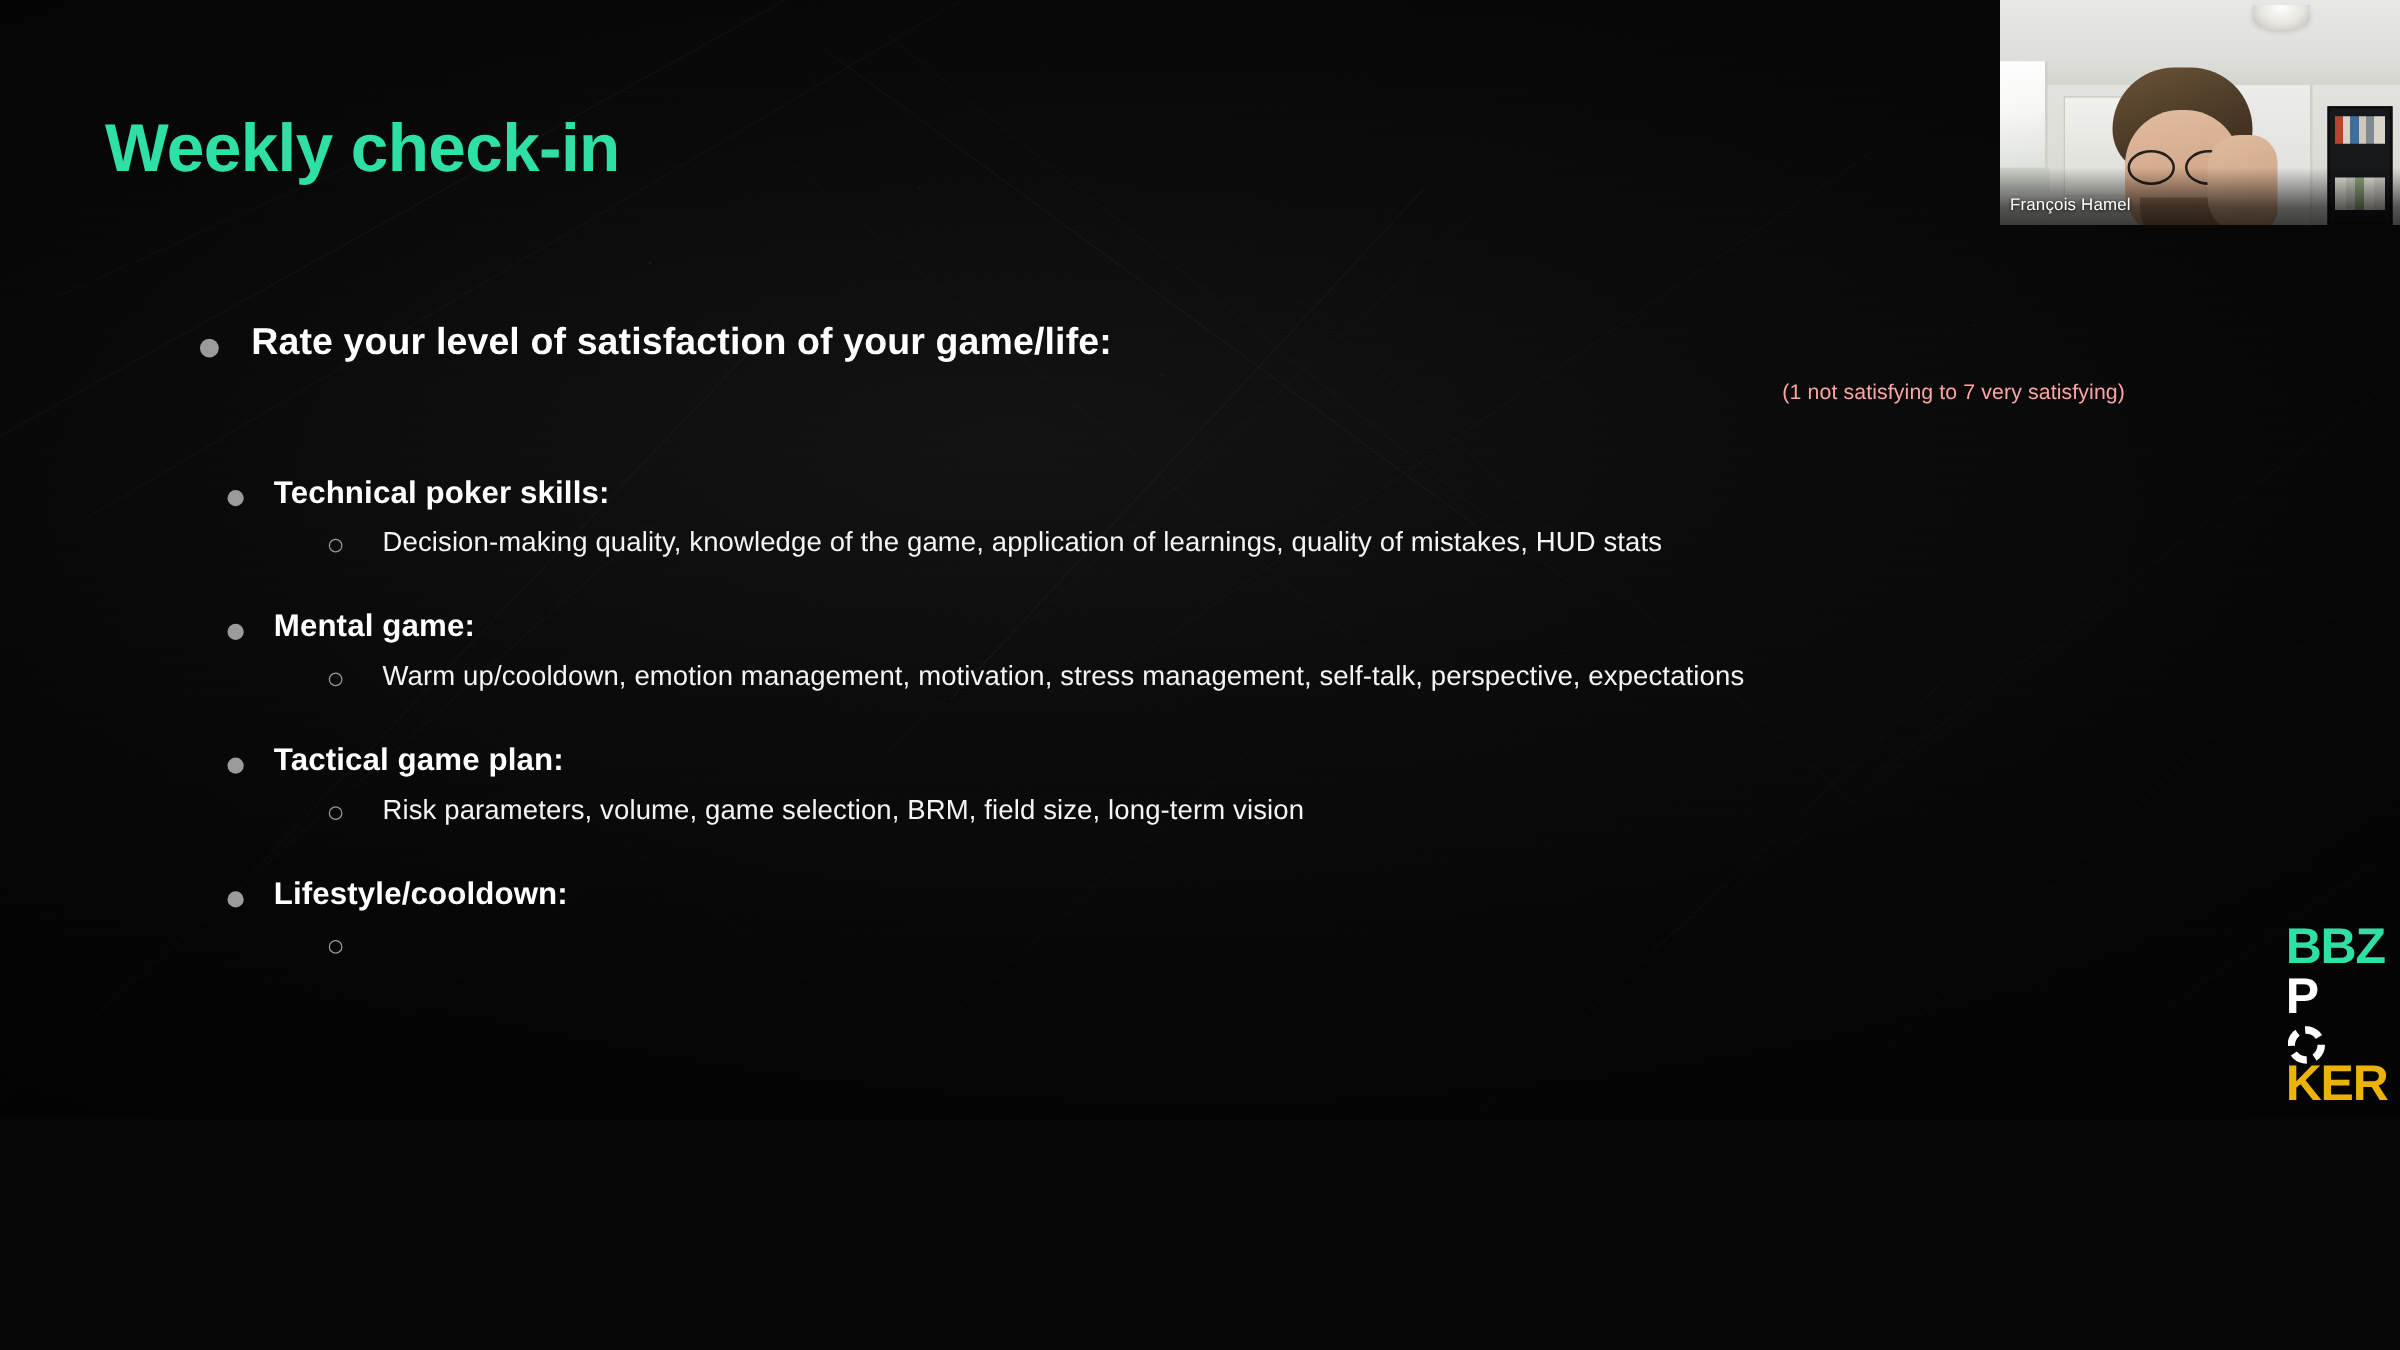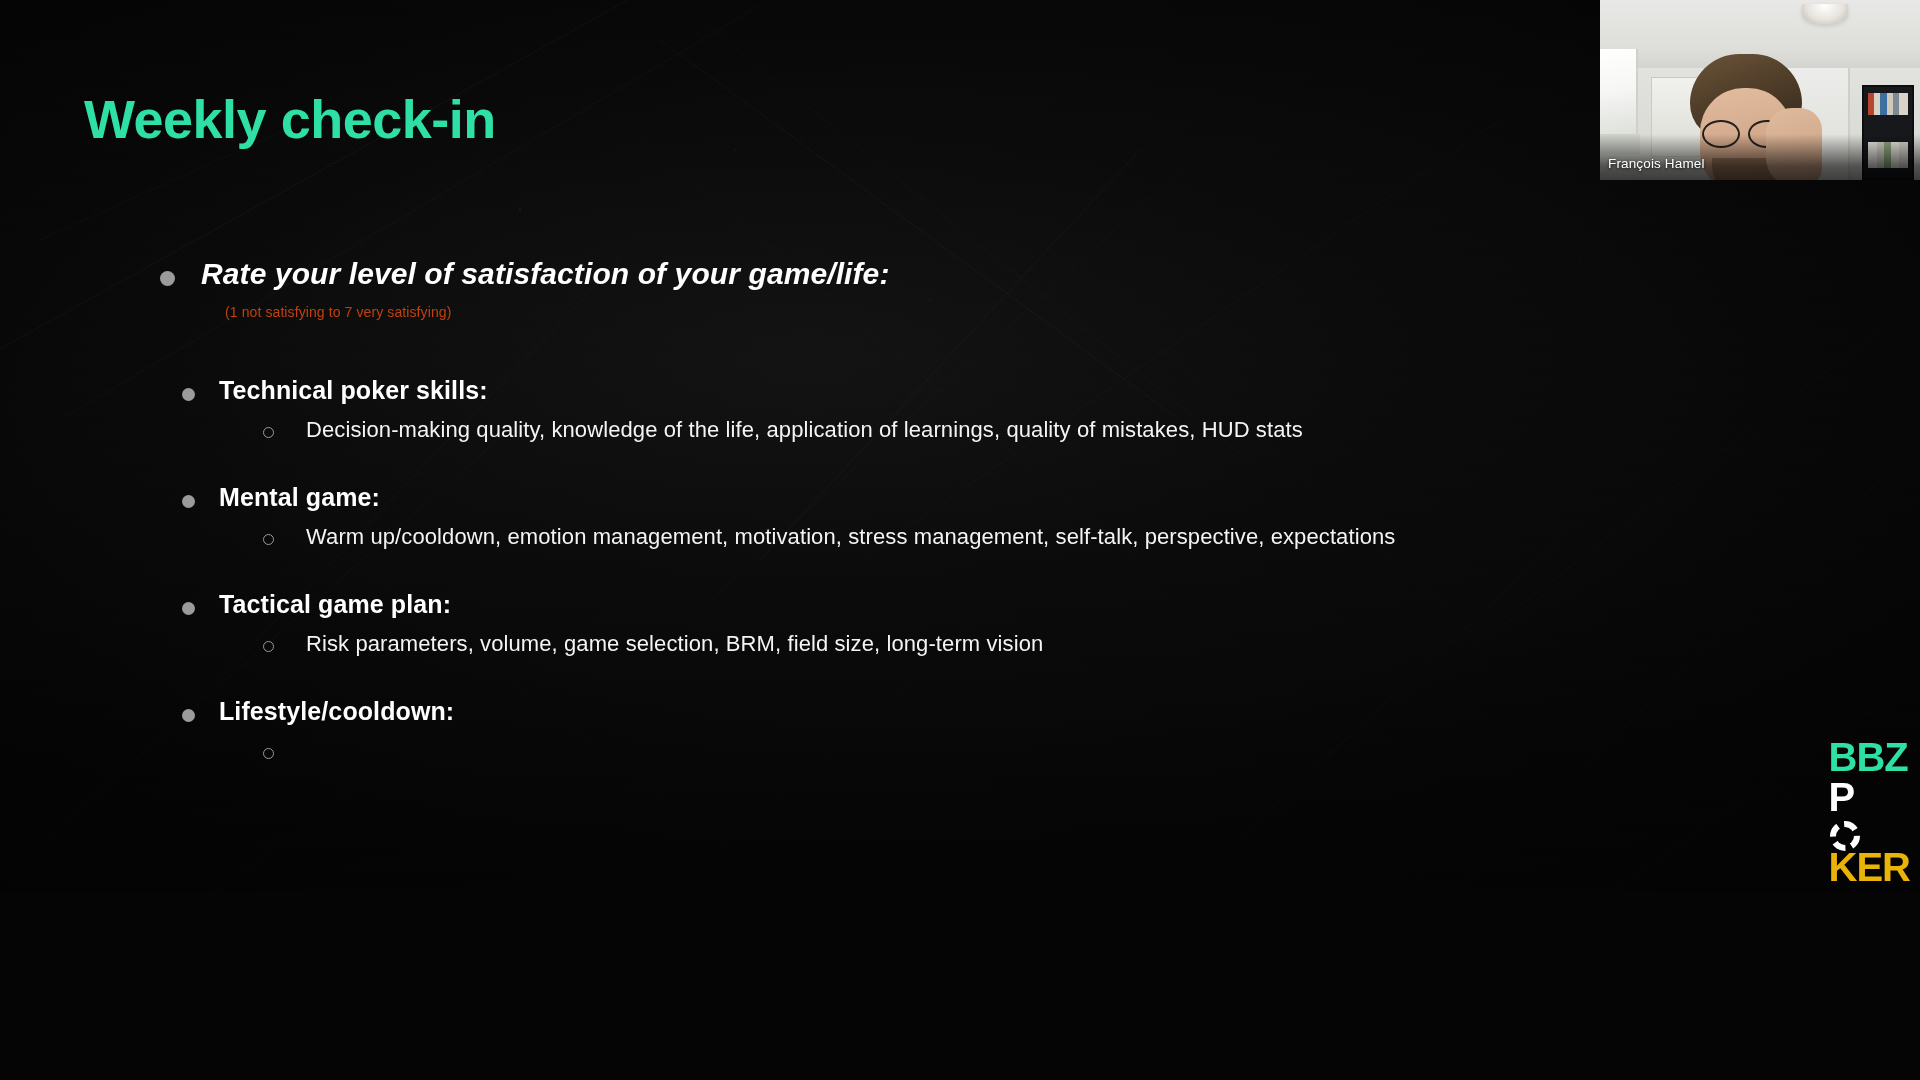--- a/index.html
+++ b/index.html
@@ -69,30 +69,30 @@
     width:15px; height:15px; border-radius:50%;
     background:#9b9b9b;
     margin-top:16px; margin-right:26px;
   }
   .b1-text {
     font-size:30px;
     font-weight:700;
     color:#ffffff;
     line-height:1.25;
     letter-spacing:.1px;
-    font-style:italic;
   }
 
   .sub-note {
     margin-left:65px;
     margin-top:11px;
-    font-size:14px;
+    font-size:17px;
     font-weight:400;
-    color:#c2410c;
+    color:#fca5a5;
     letter-spacing:.1px;
+    text-align:right;
   }
 
   
   .group { margin-top:40px; }
   .group.first { margin-top:56px; }
 
   .b2-row { display:flex; align-items:flex-start; margin-left:22px;margin-top:12px; }
   .b2-dot {
     flex:0 0 auto;
     width:13px; height:13px; border-radius:50%;
@@ -313,21 +313,21 @@
     </div>
     <div class="sub-note">(1 not satisfying to 7 very satisfying)</div>
 
     <div class="group first">
       <div class="b2-row">
         <div class="b2-dot"></div>
         <div class="b2-text">Technical poker skills:</div>
       </div>
       <div class="b3-row">
         <div class="b3-dot"></div>
-        <div class="b3-text">Decision-making quality, knowledge of the life, application of learnings, quality of mistakes, HUD stats</div>
+        <div class="b3-text">Decision-making quality, knowledge of the game, application of learnings, quality of mistakes, HUD stats</div>
       </div>
     </div>
 
     <div class="group">
       <div class="b2-row">
         <div class="b2-dot"></div>
         <div class="b2-text">Mental game:</div>
       </div>
       <div class="b3-row">
         <div class="b3-dot"></div>

